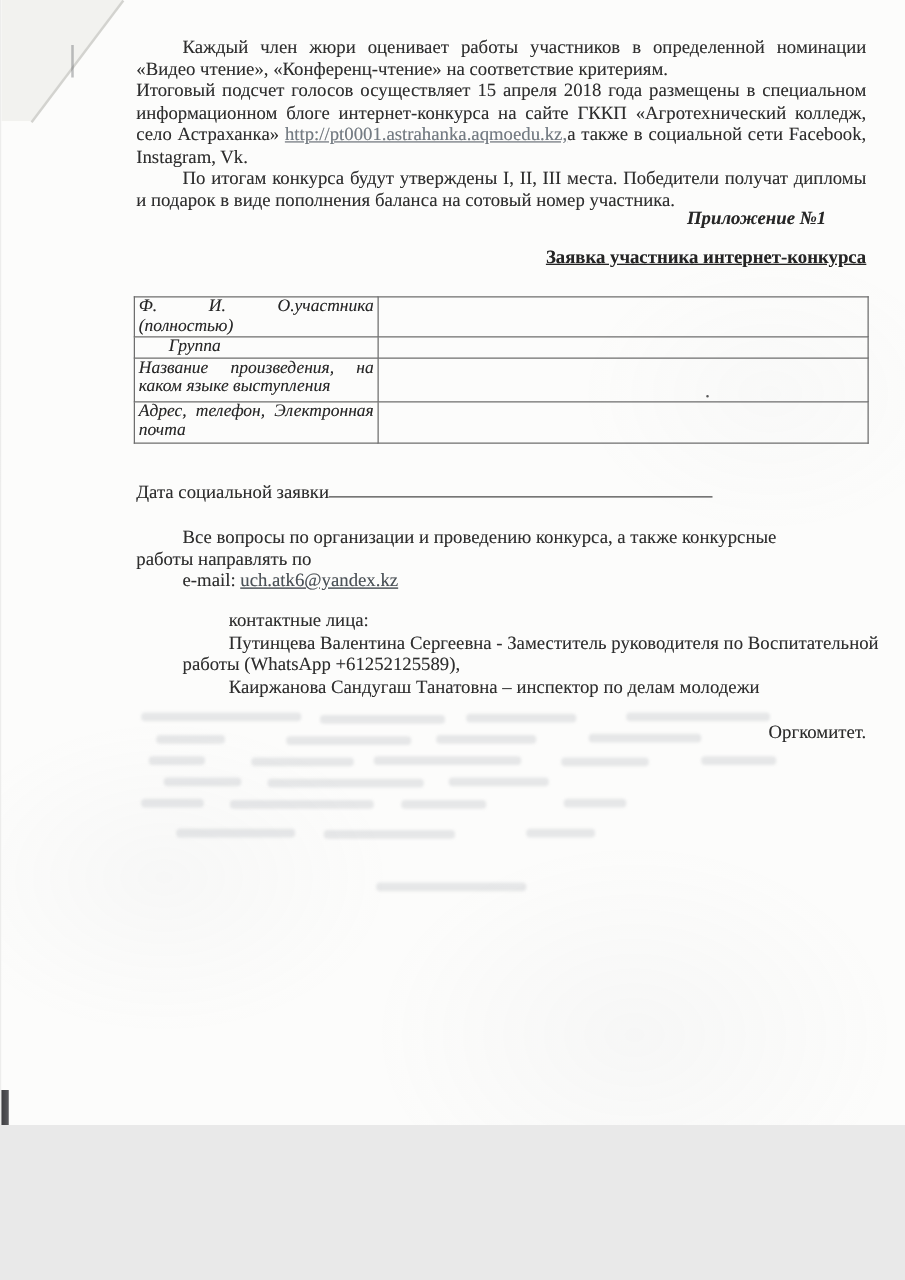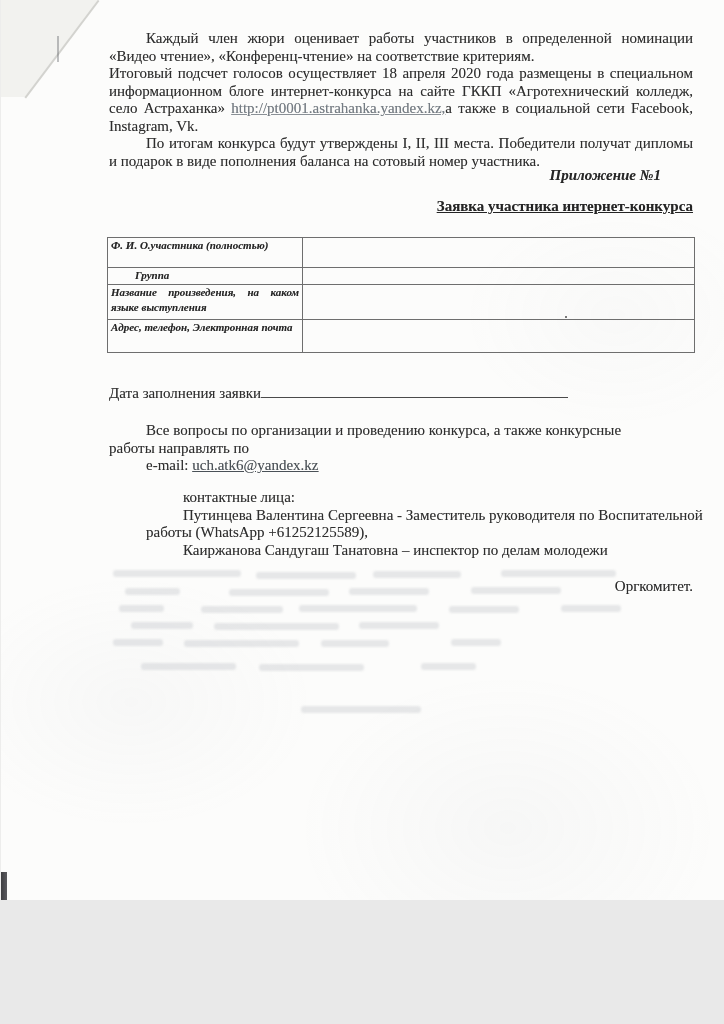--- a/index.html
+++ b/index.html
@@ -37,23 +37,23 @@
     width:588px;
     table-layout:fixed;
   }
   table.app td{
     border:1px solid #6e6e6e;
     vertical-align:top;
     padding:0 3px;
   }
   td.lbl{
     width:188px;
-    font-weight:bold;
+    font-weight:normal;
     font-style:italic;
-    font-size:11px;
+    font-size:14px;
     line-height:15.5px;
     text-align:justify;
     color:#262626;
   }
   td.lbl.center-ish{text-indent:24px;text-align:left;}
   .dateline .fill{
     display:inline-block;
     width:307px;
     border-bottom:1.2px solid #4a4a4a;
     height:14px;
@@ -95,21 +95,21 @@
   <div class="dash-mark" style="left:56px;top:36px;width:2px;height:26px;"></div>
   <div class="edge-strip"></div>
   <div class="blue-mark" style="left:9px;top:955px;"></div>
   <div class="blue-mark" style="left:9px;top:970px;height:5px;"></div>
   <div class="dot" style="left:165px;top:939px;"></div>
   <div class="dot" style="left:307px;top:963px;"></div>
   <div class="dot" style="left:564px;top:316px;width:2px;height:1.5px;"></div>
 
   <p class="abs just ind" style="top:30px;">Каждый член жюри оценивает работы участников в определенной номинации «Видео чтение», «Конференц-чтение» на соответствие критериям.</p>
 
-  <p class="abs just" style="top:65px;"><span>Итоговый подсчет голосов осуществляет 18 апреля 2020 года размещены в специальном информационном блоге интернет-конкурса на сайте ГККП «Агротехнический колледж, село Астраханка» </span><span class="doc-link">http://pt0001.astrahanka.yandex.kz,</span><span>а также в социальной сети Facebook, Instagram, Vk.</span></p>
+  <p class="abs just" style="top:65px;"><span>Итоговый подсчет голосов осуществляет 15 апреля 2018 года размещены в специальном информационном блоге интернет-конкурса на сайте ГККП «Агротехнический колледж, село Астраханка» </span><span class="doc-link">http://pt0001.astrahanka.aqmoedu.kz,</span><span>а также в социальной сети Facebook, Instagram, Vk.</span></p>
 
   <p class="abs just ind" style="top:135px;">По итогам конкурса будут утверждены I, II, III места. Победители получат дипломы и подарок в виде пополнения  баланса на сотовый номер участника.</p>
 
   <p class="abs appendix" style="top:167px;">Приложение №1</p>
 
   <div class="abs titles" style="top:198px;">
     <p>Заявка участника интернет-конкурса</p>
   </div>
 
   <table class="app" style="position:absolute;left:106px;top:237px;">
@@ -126,21 +126,21 @@
         <td class="lbl">Название произведения, на каком языке выступления</td>
         <td></td>
       </tr>
       <tr style="height:33px;margin-top:16px;">
         <td class="lbl">Адрес, телефон, Электронная почта</td>
         <td></td>
       </tr>
     </tbody>
   </table>
 
-  <p class="abs dateline" style="top:383px;"><span>Дата заполнения заявки</span><span class="fill"></span></p>
+  <p class="abs dateline" style="top:383px;"><span>Дата социальной заявки</span><span class="fill"></span></p>
 
   <div class="abs" style="top:422px;">
     <p class="prelines ind">Все вопросы по организации и проведению конкурса, а также конкурсные
 работы направлять по</p>
     <p class="ind"><span>e-mail: </span><span class="email-link">uch.atk6@yandex.kz</span></p>
   </div>
 
   <div class="abs" style="top:489px;margin-left:37px;">
     <p class="ind">контактные лица:</p>
     <p class="prelines ind">Путинцева Валентина Сергеевна - Заместитель руководителя по Воспитательной

